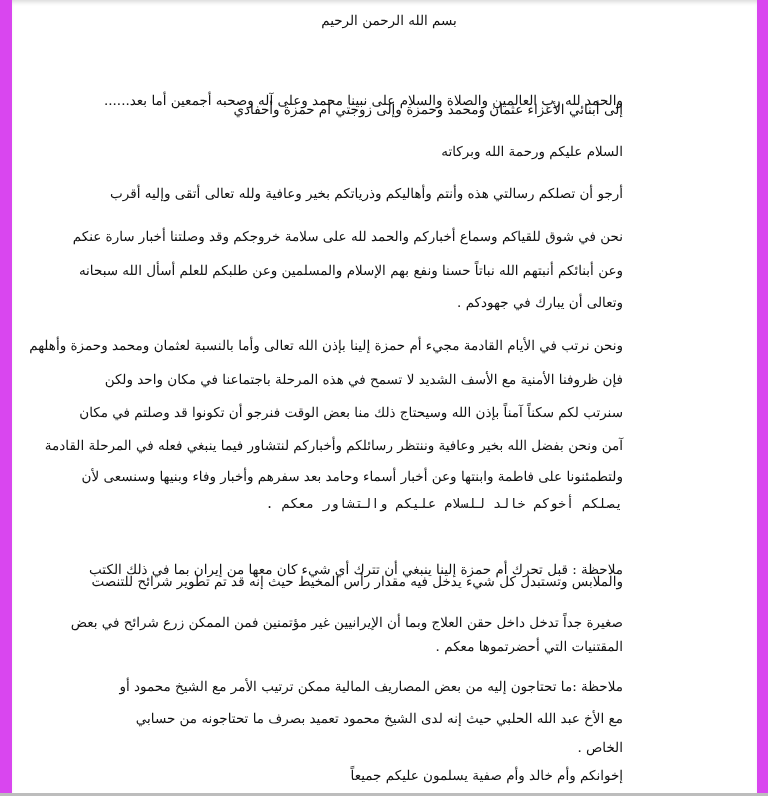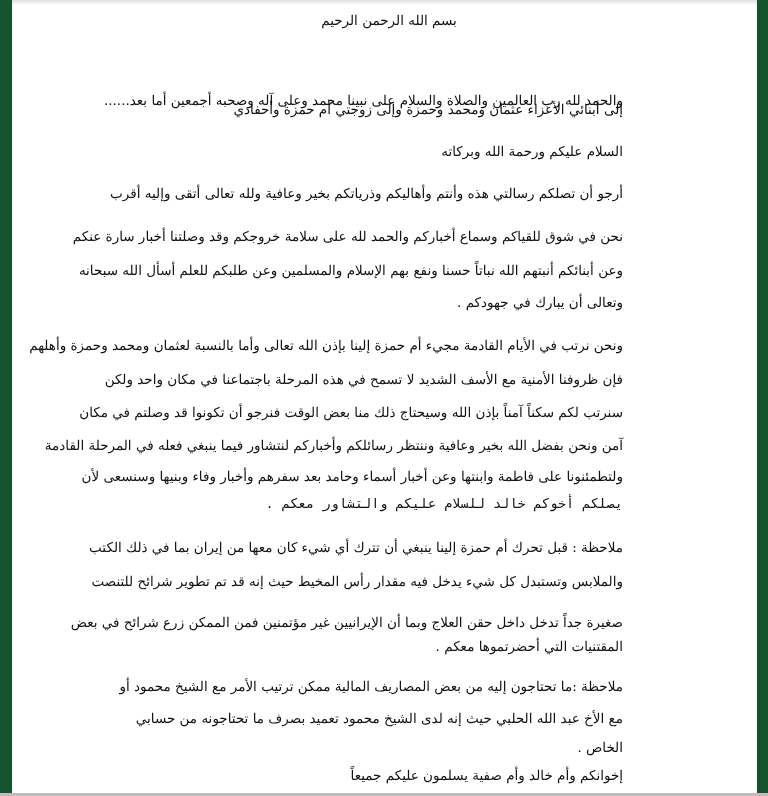--- a/index.html
+++ b/index.html
@@ -7,21 +7,21 @@
     padding: 0;
     width: 768px;
     height: 796px;
     overflow: hidden;
     background: #4b4b4b;
   }
   .viewer {
     position: relative;
     width: 768px;
     height: 796px;
-    background: #14532d;
+    background: #d946ef;
   }
   .page {
     position: absolute;
     left: 12px;
     top: 0;
     width: 745px;
     height: 793px;
     background: #ffffff;
     box-shadow: inset 0 4px 4px -2px #d8d8d8;
   }
@@ -83,21 +83,21 @@
       <div>
         <div class="line" style="top:335px;">ونحن نرتب في الأيام القادمة مجيء أم حمزة إلينا بإذن الله تعالى وأما بالنسبة لعثمان ومحمد وحمزة وأهلهم</div>
         <div class="line" style="top:369px;">فإن ظروفنا الأمنية مع الأسف الشديد لا تسمح في هذه المرحلة باجتماعنا في مكان واحد ولكن</div>
         <div class="line" style="top:402px;">سنرتب لكم سكناً آمناً بإذن الله وسيحتاج ذلك منا بعض الوقت فنرجو أن تكونوا قد وصلتم في مكان</div>
         <div class="line" style="top:435px;">آمن ونحن بفضل الله بخير وعافية وننتظر رسائلكم وأخباركم لنتشاور فيما ينبغي فعله في المرحلة القادمة</div>
         <div class="line" style="top:466px;">ولتطمئنونا على فاطمة وابنتها وعن أخبار أسماء وحامد بعد سفرهم وأخبار وفاء وبنيها وسنسعى لأن</div>
         <div class="line" style="top:495px;font-family:Liberation Mono, monospace;">يصلكم أخوكم خالد للسلام عليكم والتشاور معكم .</div>
       </div>
 
       <div>
-        <div class="line" style="top:537px;">ملاحظة : قبل تحرك أم حمزة إلينا ينبغي أن تترك أي شيء كان معها من إيران بما في ذلك الكتب</div>
+        <div class="line" style="top:559px;">ملاحظة : قبل تحرك أم حمزة إلينا ينبغي أن تترك أي شيء كان معها من إيران بما في ذلك الكتب</div>
         <div class="line" style="top:571px;">والملابس وتستبدل كل شيء يدخل فيه مقدار رأس المخيط حيث إنه قد تم تطوير شرائح للتنصت</div>
         <div class="line" style="top:604px;margin-top:8px;">صغيرة جداً تدخل داخل حقن العلاج وبما أن الإيرانيين غير مؤتمنين فمن الممكن زرع شرائح في بعض</div>
         <div class="line" style="top:636px;">المقتنيات التي أحضرتموها معكم .</div>
       </div>
 
       <div>
         <div class="line" style="top:676px;margin-left:12px;">ملاحظة :ما تحتاجون إليه من بعض المصاريف المالية ممكن ترتيب الأمر مع الشيخ محمود أو</div>
         <div class="line" style="top:708px;">مع الأخ عبد الله الحلبي حيث إنه لدى الشيخ محمود تعميد بصرف ما تحتاجونه من حسابي</div>
         <div class="line" style="top:737px;">الخاص .</div>
       </div>

